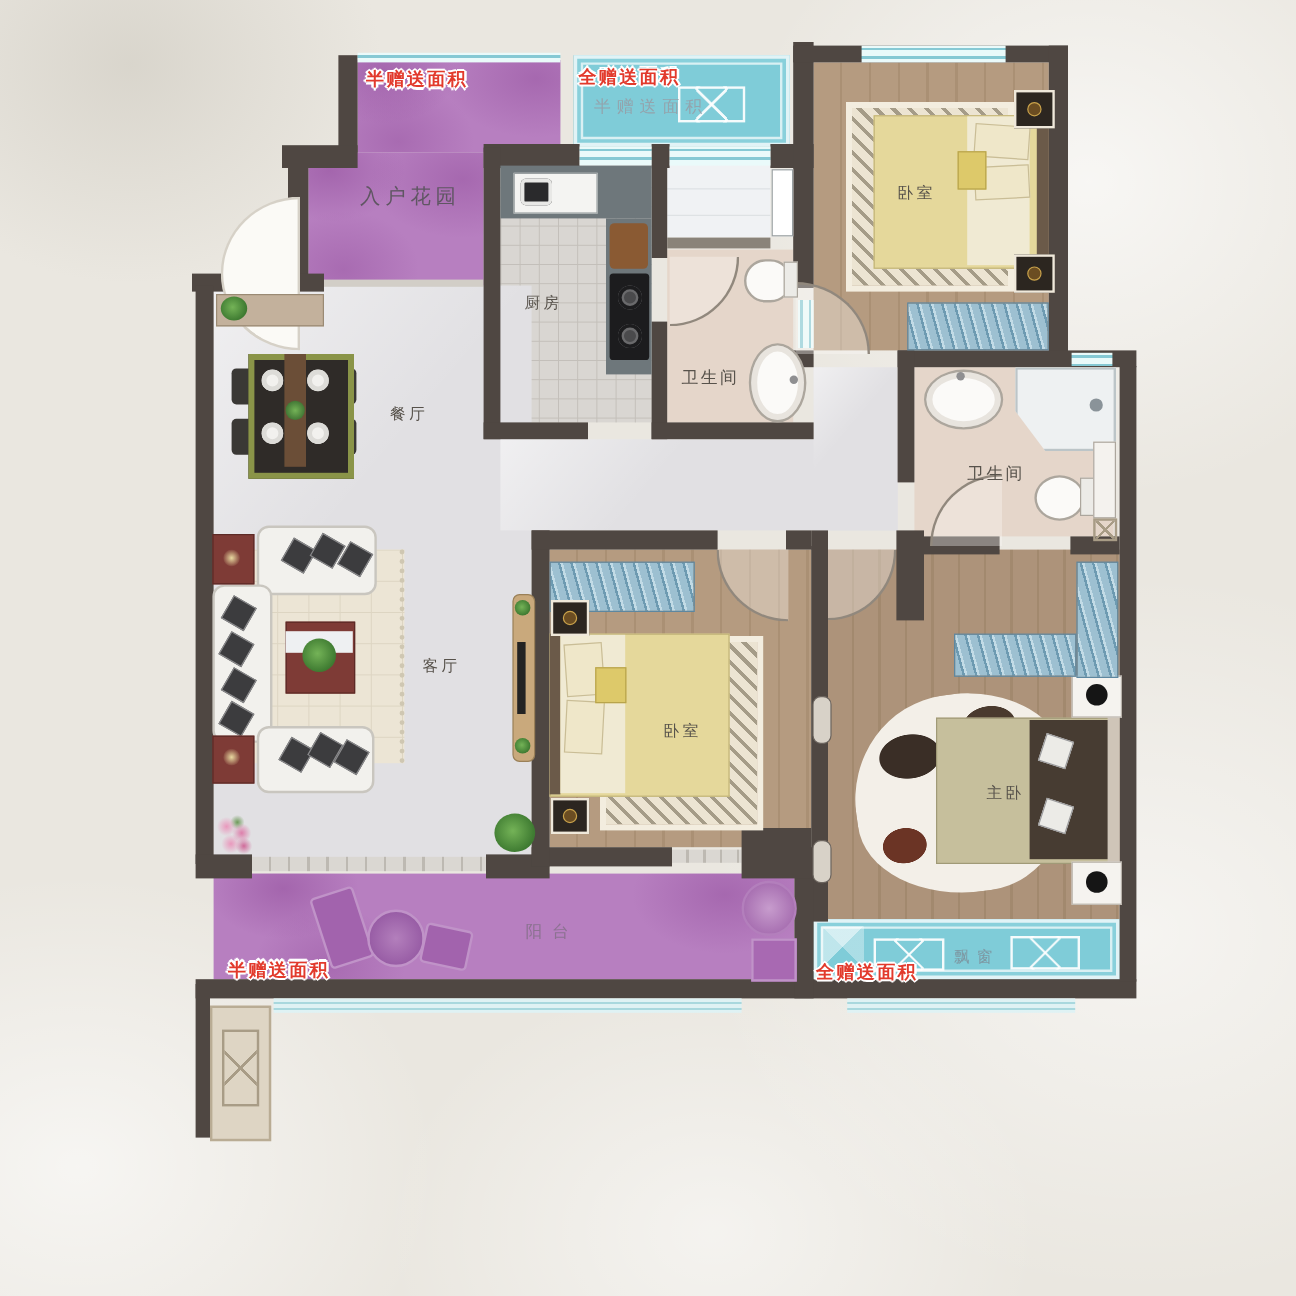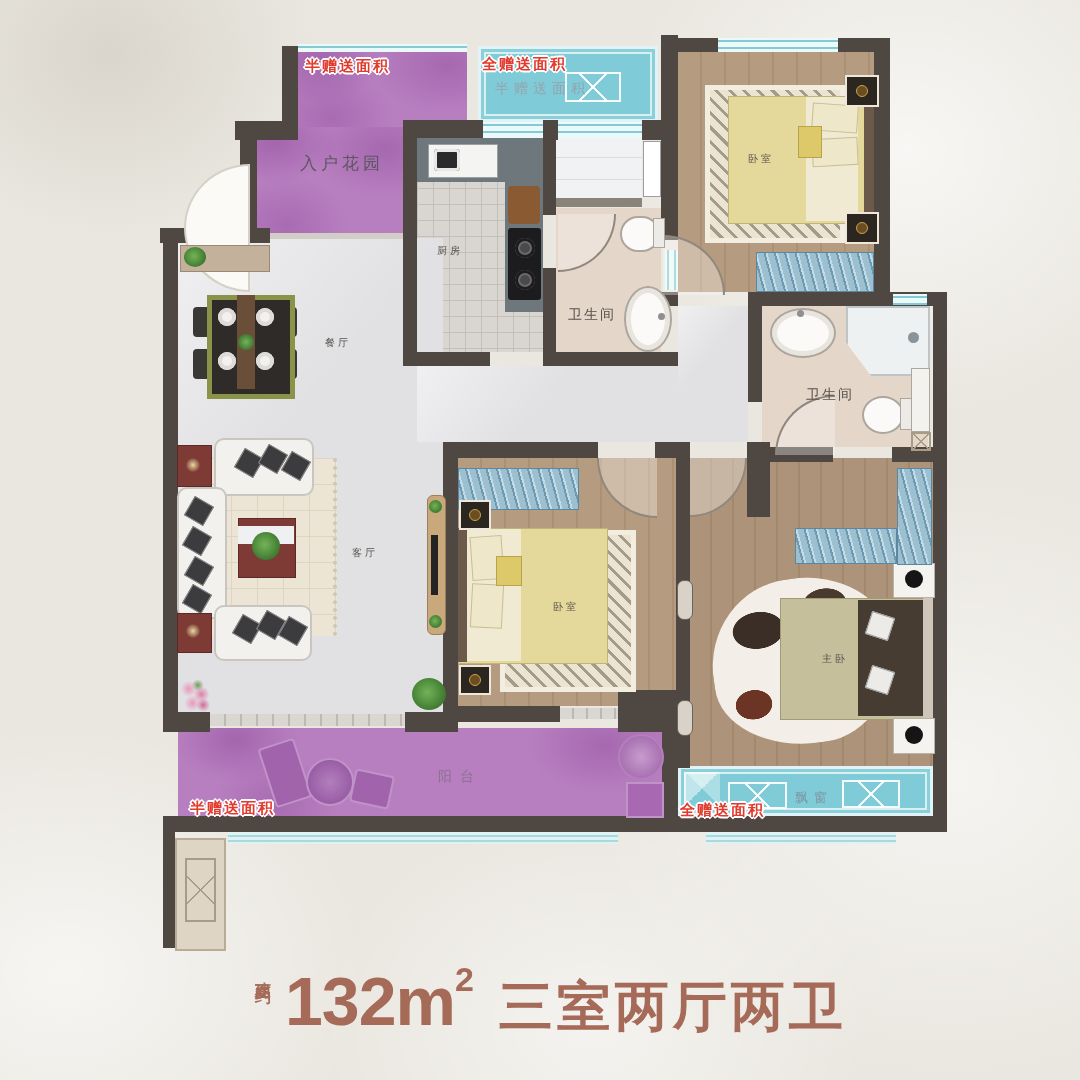--- a/index.html
+++ b/index.html
@@ -23,21 +23,21 @@
   .wood{background:repeating-linear-gradient(90deg,#b59b80 0 22px,#aa9074 22px 24px)}
   .wood2{background:repeating-linear-gradient(90deg,#ad937a 0 20px,#a2896e 20px 22px)}
   .tilebath{background:#e5d6ca}
   .tilekitchen{background:linear-gradient(#c3bfb9 1px,transparent 1px),linear-gradient(90deg,#c3bfb9 1px,transparent 1px),#d9d6d2;background-size:16px 16px}
   .whitefloor{background:linear-gradient(#d9dde0 1px,transparent 1px),#f0f2f4;background-size:22px 22px}
   
   .winh{position:absolute;background:repeating-linear-gradient(180deg,#eafafa 0 2px,#86c9d4 2px 4px,#eafafa 4px 7px)}
   .winv{position:absolute;background:repeating-linear-gradient(90deg,#eafafa 0 2px,#86c9d4 2px 4px,#eafafa 4px 7px)}
   .sill{position:absolute;background:repeating-linear-gradient(180deg,#dff2f4 0 3px,#a9d8de 3px 5px)}
   
-  .lbl{position:absolute;font-size:10px;color:#57524b;letter-spacing:3px;font-weight:500;white-space:nowrap}
+  .lbl{position:absolute;font-size:13px;color:#57524b;letter-spacing:3px;font-weight:500;white-space:nowrap}
   .gift{position:absolute;font-size:15px;font-weight:bold;color:#e23a2c;letter-spacing:2px;white-space:nowrap;
     text-shadow:-1px -1px 0 #fff,1px -1px 0 #fff,-1px 1px 0 #fff,1px 1px 0 #fff,0 2px 0 #fff,2px 0 0 #fff,0 -2px 0 #fff,-2px 0 0 #fff}
   
   .rug{position:absolute;border:5px solid #f3eddf;background:repeating-linear-gradient(45deg,#ece4d2 0 7px,#a59c88 7px 10px)}
   .bench{position:absolute;background:repeating-linear-gradient(75deg,#9dc0d1 0 6px,#6d9ab1 6px 8px,#c2dbe6 8px 10px);border:1px solid #5d87a0}
   .nstand{position:absolute;background:#2c2620;border:2px solid #efe8da}
   .nstand i{position:absolute;left:50%;top:50%;width:10px;height:10px;margin:-6px 0 0 -6px;border:1px solid #c9a24b;border-radius:50%;background:#6b4d22}
   .xbox{position:absolute;border:2px solid rgba(255,255,255,.92);
     background:linear-gradient(45deg,transparent calc(50% - 1px),rgba(255,255,255,.92) calc(50% - 1px) calc(50% + 1px),transparent calc(50% + 1px)),
                linear-gradient(-45deg,transparent calc(50% - 1px),rgba(255,255,255,.92) calc(50% - 1px) calc(50% + 1px),transparent calc(50% + 1px))}
@@ -266,21 +266,14 @@
   <div class="lbl" style="left:568px;top:306px;font-size:14px;letter-spacing:2px">卫生间</div>
   <div class="lbl" style="left:806px;top:386px;font-size:14px;letter-spacing:2px">卫生间</div>
   <div class="lbl" style="left:748px;top:152px">卧室</div>
   <div class="lbl" style="left:325px;top:336px">餐厅</div>
   <div class="lbl" style="left:352px;top:546px">客厅</div>
   <div class="lbl" style="left:553px;top:600px">卧室</div>
   <div class="lbl" style="left:822px;top:652px">主卧</div>
   <div class="lbl" style="left:438px;top:768px;font-size:14px;color:#8c7291;letter-spacing:8px">阳台</div>
   <div class="lbl" style="left:795px;top:789px;font-size:13px;color:#7d98a3;letter-spacing:6px">飘窗</div>
 
-  <div class="abs" style="left:252px;top:962px;display:flex;align-items:flex-end;color:#a56b58">
-    <div style="writing-mode:vertical-rl;font-size:16px;font-weight:bold;letter-spacing:3px;height:62px;margin:0 12px 4px 0">建面约</div>
-    <div style="font-weight:bold;letter-spacing:-1px;line-height:1">
-      <span style="font-size:68px">132m</span><span style="font-size:34px;vertical-align:34px;font-weight:bold">2</span>
-    </div>
-    <div style="font-size:54px;font-weight:bold;letter-spacing:4px;line-height:1;margin:0 0 2px 26px">三室两厅两卫</div>
-  </div>
 
 </div>
 
 </body></html>

